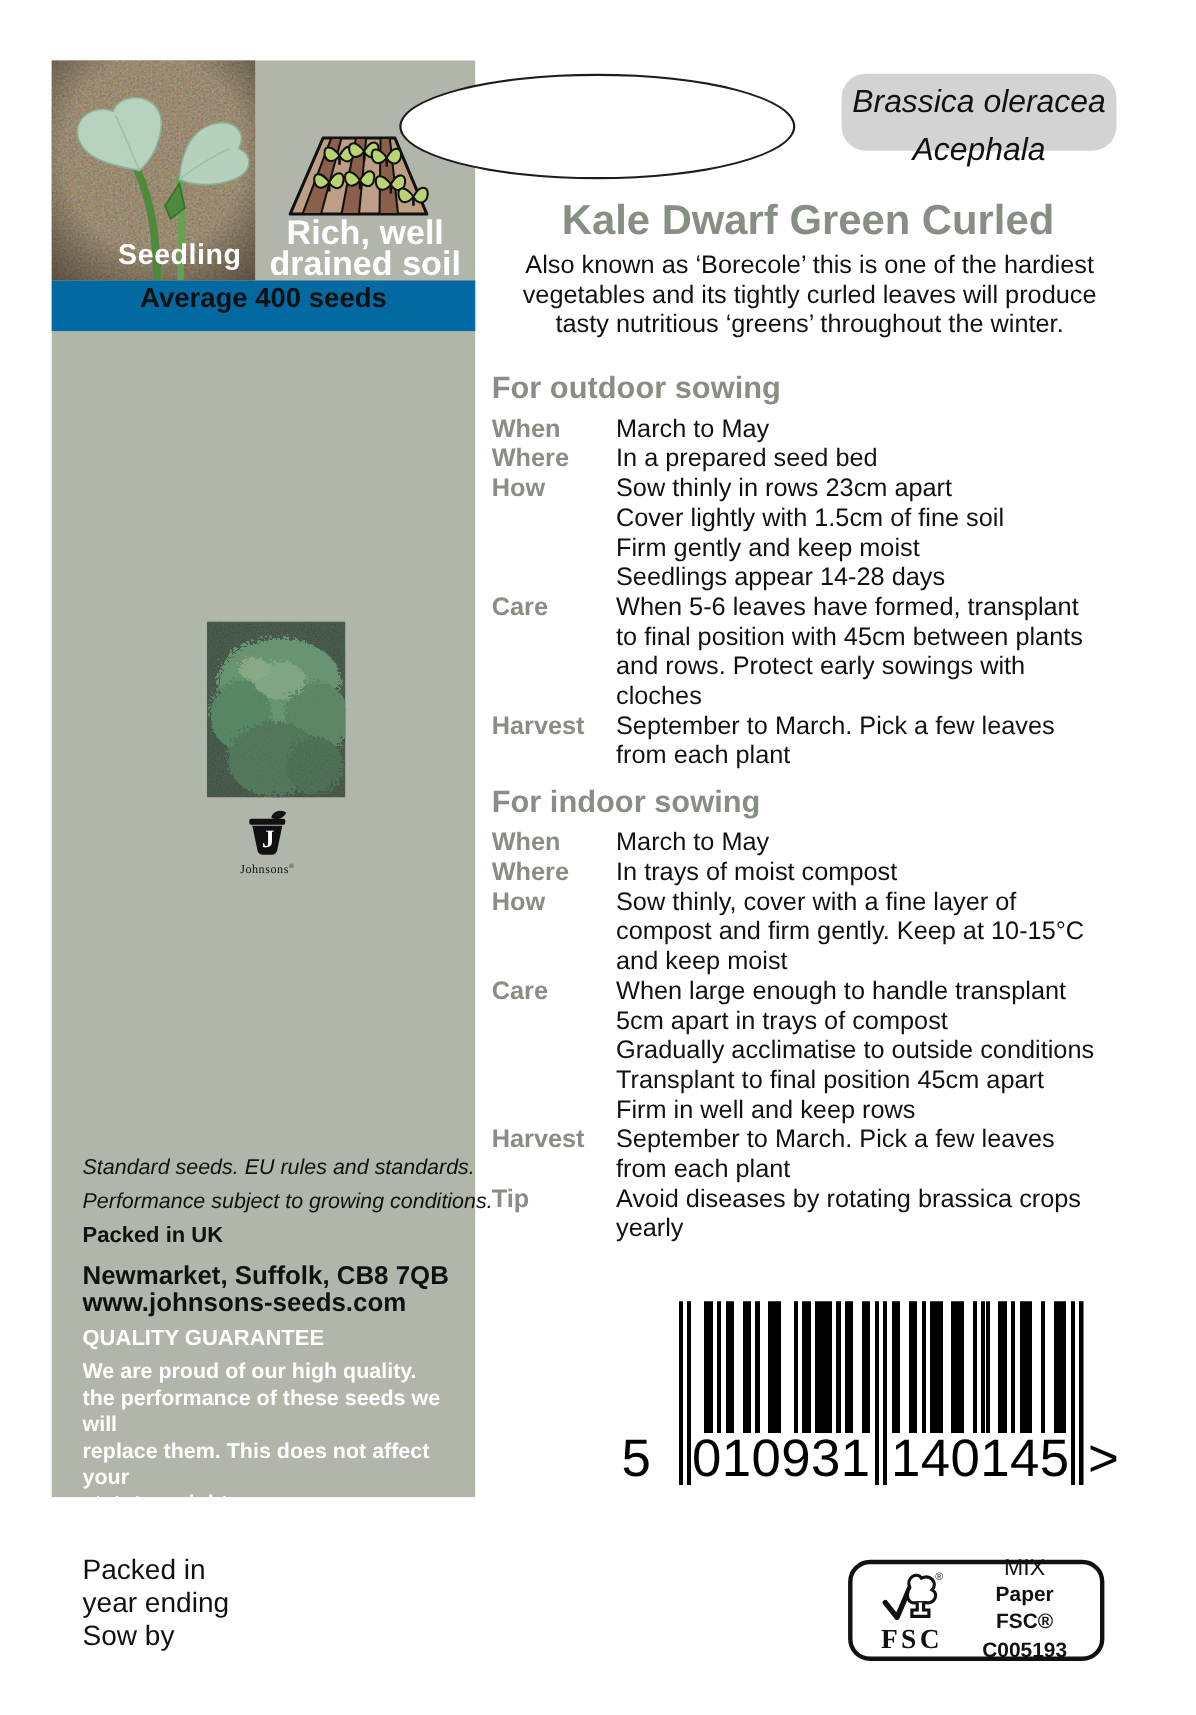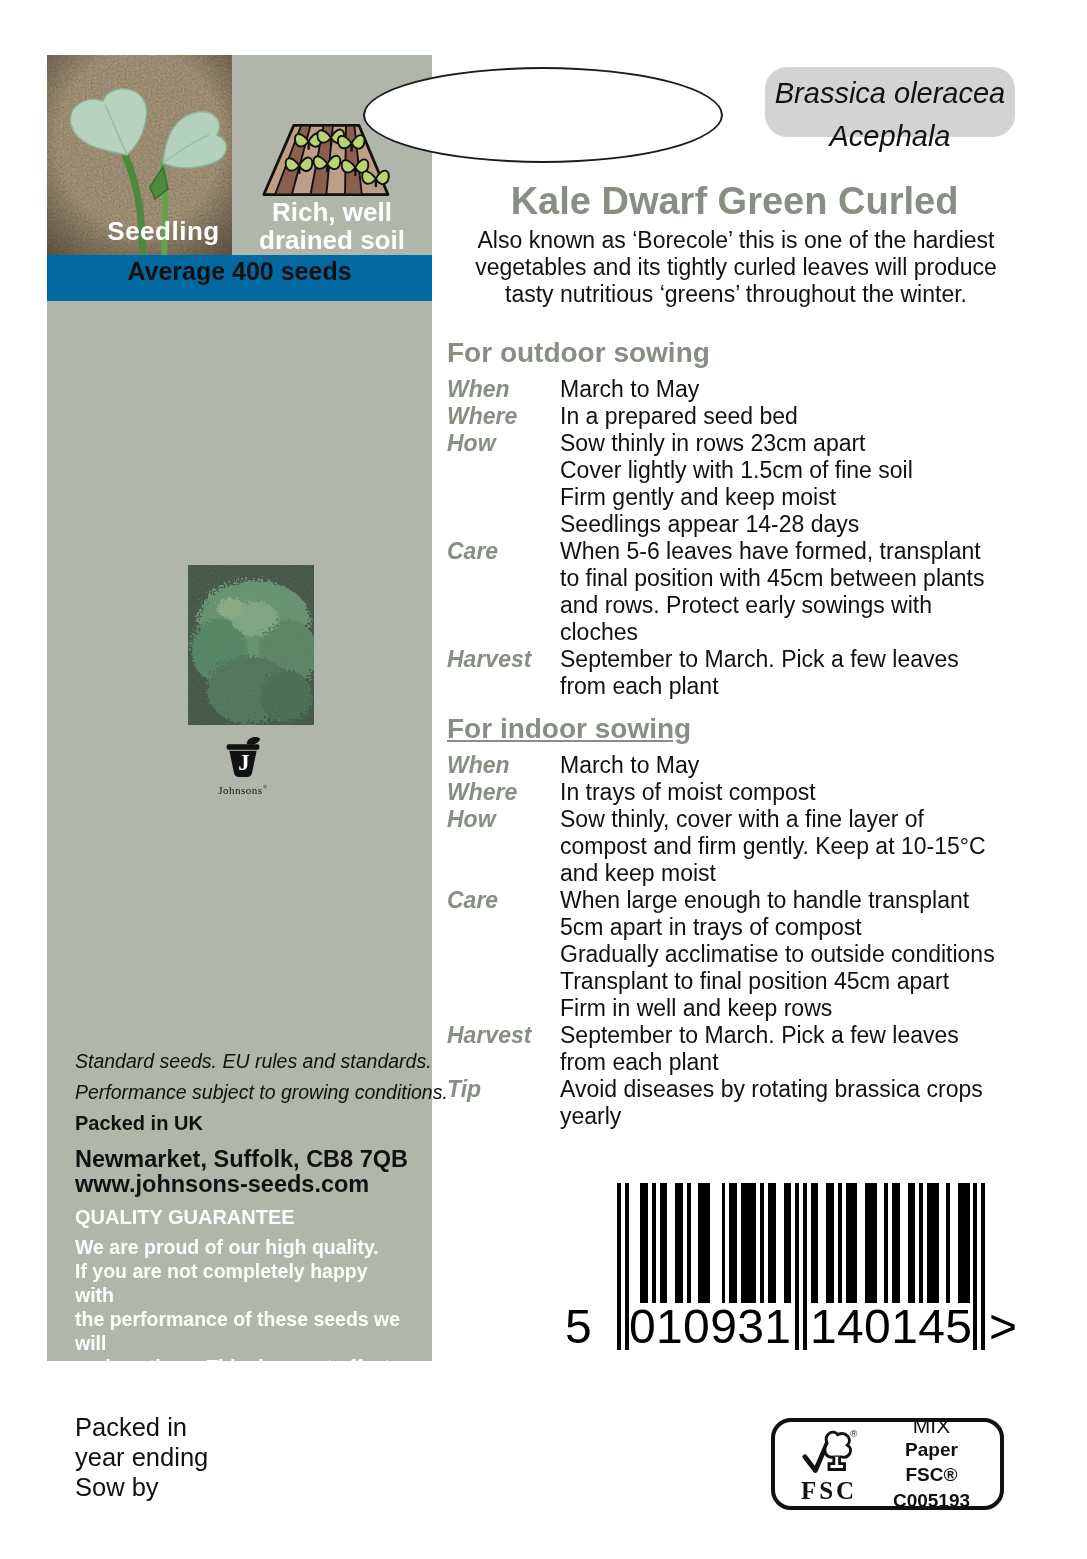--- a/index.html
+++ b/index.html
@@ -6,21 +6,21 @@
   html,body { background:#ffffff; }
   body { width:1087px; height:1559px; font-family:"Liberation Sans", sans-serif; color:#1c1c1c; position:relative; overflow:hidden; }
   .abs { position:absolute; }
 
   
   .sage-col { left:47px; top:55px; width:385px; height:1306px; background:#b0b6aa; }
   .seedling-photo { left:47px; top:55px; width:185px; height:200px; }
   .seedling-photo svg { display:block; }
   .photo-caption { position:absolute; left:0; bottom:8px; width:100%; text-align:center; color:#fff; font-weight:bold; font-size:26px; letter-spacing:.5px;padding-left:48px; }
   .soil-icon { left:252px; top:118px; width:145px; height:84px; }
-  .soil-caption { left:232px; top:198px; width:200px; text-align:center; color:#fff; font-weight:bold; font-size:26px; line-height:28px; }
+  .soil-caption { left:232px; top:198px; width:200px; text-align:center; color:#fff; font-weight:bold; font-size:31px; line-height:28px; }
   .avg-strip { left:47px; top:255px; width:385px; height:46px; background:#0369a1; text-align:center; font-weight:bold; font-size:25px; line-height:33px; color:#111; }
 
   .kale-photo { left:188px; top:565px; width:126px; height:160px; }
   .brand { left:197px; top:736px; width:92px; text-align:center; }
   .brand-name { font-family:"Liberation Serif", serif; font-size:11px; letter-spacing:.5px; color:#111; }
   .brand-name sup { font-size:6px; }
 
   .std-text { left:75px; top:1046px; font-style:italic; font-size:19.5px; line-height:31px; color:#111; }
   .packed-uk { left:75px; top:1112px; font-weight:bold; font-size:20px; color:#111; }
   .addr { left:75px; top:1147px; font-weight:bold; font-size:23.5px; line-height:25px; color:#111; }
@@ -30,23 +30,23 @@
 
   
   .oval { left:363px; top:67px; width:360px; height:96px; background:#fff; border:2px solid #1c1c1c; border-radius:50%; z-index:5; }
   .botanical-box { left:765px; top:67px; width:250px; height:70px; background:#d3d3d3; border-radius:22px; text-align:center; font-style:italic; font-size:29px; line-height:43px; padding-top:5px; color:#111; }
 
   .title { left:432px; top:180px; width:605px; text-align:center; font-weight:bold; font-size:38px; color:#878f84; }
   .description { left:440px; top:227px; width:592px; text-align:center; font-size:23px; line-height:27px; color:#111; }
 
   .sowing { left:447px; top:336px; width:588px; }
   .sec-h { font-size:28px; line-height:34px; font-weight:bold; color:#878f84; margin-bottom:6px; }
-  .h2b { margin-top:12px;text-decoration:underline; }
+  .h2b { margin-top:12px; }
   .info-row { display:flex; }
-  .info-label { width:113px; flex:0 0 113px; font-weight:bold; font-size:23px; line-height:27px; color:#878f84;font-style:italic; }
+  .info-label { width:113px; flex:0 0 113px; font-weight:bold; font-size:23px; line-height:27px; color:#878f84; }
   .info-lines { font-size:23px; line-height:27px; color:#111; }
 
   
   .barcode { left:565px; top:1183px; width:450px; height:170px; }
   .bc-bars { position:absolute; left:52px; top:0; width:368px; height:167px; }
   .bc-digit, .bc-group { position:absolute; top:116px; font-size:48px; color:#000; }
   .bc-lead { left:0; }
   .bc-g1 { left:64px; width:162px; display:flex; justify-content:space-between; }
   .bc-g2 { left:245px; width:162px; display:flex; justify-content:space-between; }
   .bc-suffix { left:424px; }
@@ -266,21 +266,20 @@
 </div>
 <div class="abs packed-uk">Packed in UK</div>
 <div class="abs addr">
   <div>Newmarket, Suffolk, CB8 7QB</div>
   <div>www.johnsons-seeds.com</div>
 </div>
 <div class="abs guarantee">
   <div class="g-title">QUALITY GUARANTEE</div>
   <div id="guarantee-lines">
       <div class="g-line">We are proud of our high quality.</div>
-      <div class="g-line">If you are not completely happy with</div>
       <div class="g-line">the performance of these seeds we will</div>
       <div class="g-line">replace them. This does not affect your</div>
       <div class="g-line">statutory rights.</div>
     </div>
 </div>
 
 <div class="abs barcode">
   <svg id="bc-bars" class="bc-bars" viewBox="0 0 368 167" preserveAspectRatio="none" fill="#000" shape-rendering="crispEdges">
       <rect x="0.00" y="0" width="3.87" height="167"></rect>
       <rect x="7.75" y="0" width="3.87" height="167"></rect>

